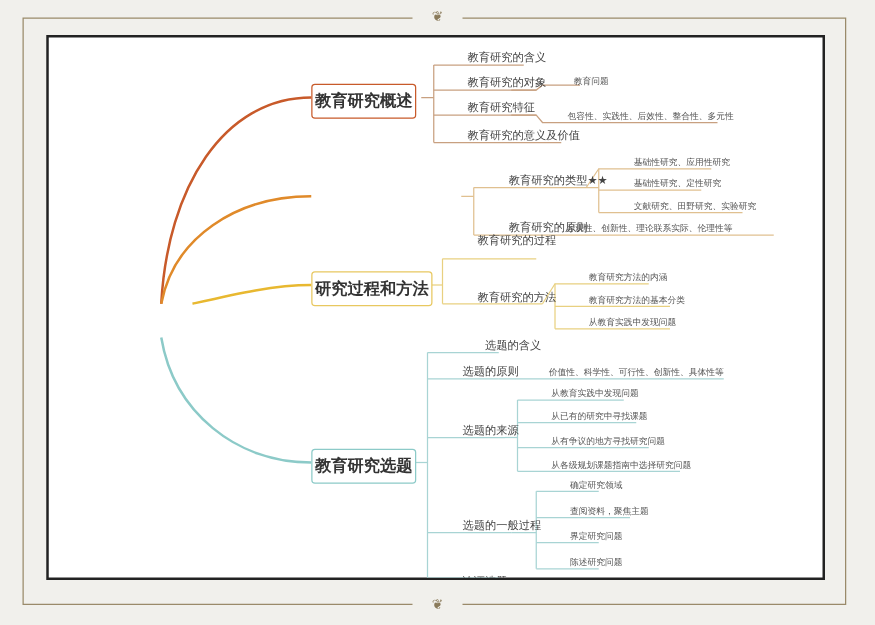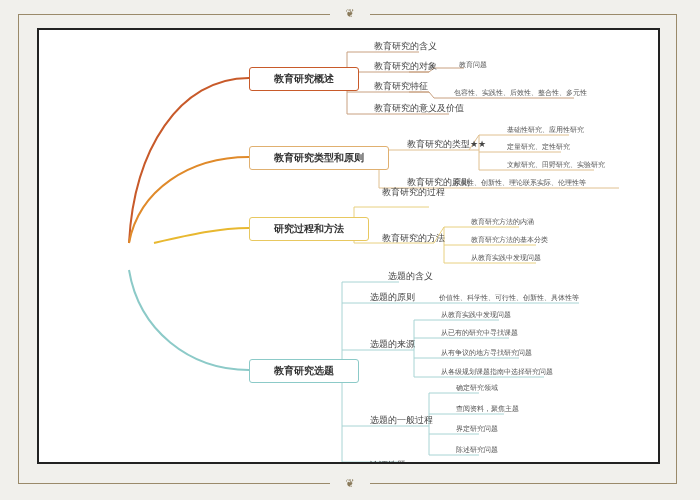--- a/index.html
+++ b/index.html
@@ -8,22 +8,22 @@
   .outer-frame { position:absolute; left:18px; top:14px; width:659px; height:470px;
                  border:1px solid #9a8a6a; box-sizing:border-box; }
   .ornament { position:absolute; left:330px; width:40px; height:14px; text-align:center;
               font-size:11px; color:#8a7a5a; background:#f1f0ec; line-height:14px; }
   .canvas { position:absolute; left:37px; top:28px; width:623px; height:436px; background:#fff;
             border:2px solid #222; box-sizing:border-box; overflow:hidden; }
   svg.links { position:absolute; left:0; top:0; }
   .node { position:absolute; white-space:nowrap;padding-left:20px; }
   .root { left:7px; top:209px; padding:6px 8px; border:1px solid #8ab8c8; background:#fff;
           font-size:17px; font-weight:bold; color:#333; }
-  .main { padding:4px 24px; border:1px solid; border-radius:3px; background:#fff;
-          font-size:10px; font-weight:bold; color:#333; }
+  .main { padding:4px 2px; border:1px solid; border-radius:3px; background:#fff;
+          font-size:13px; font-weight:bold; color:#333; }
   .sub { font-size:9px; color:#444; }
   .leaf { font-size:7px; color:#555; }
 </style>
 </head>
 <body>
 
 <div class="outer-frame"></div>
 <div class="ornament" style="top:7px">❦</div>
 <div class="ornament" style="top:477px">❦</div>
 
@@ -88,35 +88,34 @@
         <path d="M390,363 L390,425"></path>
       <path d="M390,363 L440,363"></path>
         <path d="M390,384 L465,384"></path>
       <path d="M390,404 L440,404"></path>
         <path d="M390,425 L440,425"></path>
     </g>
   </svg>
 
 
   <div class="node main" style="left:210px;top:37px;border-color:#c85a2a">教育研究概述</div>
-  <div class="node main" style="left:210px;top:116px;border-color:#e0b070">教育研究类型和原则</div>
   <div class="node main" style="left:210px;top:329px;border-color:#8ccac8">教育研究选题</div>
   <div class="node main" style="left:210px;top:187px;border-color:#e8c860">研究过程和方法</div>
 
   <div class="node sub" style="left:315px;top:10px">教育研究的含义</div>
   <div class="node sub" style="left:315px;top:30px">教育研究的对象</div>
   <div class="node sub" style="left:315px;top:50px">教育研究特征</div>
   <div class="node sub" style="left:315px;top:72px">教育研究的意义及价值</div>
   <div class="node leaf" style="left:400px;top:30px">教育问题</div>
   <div class="node leaf" style="left:395px;top:58px">包容性、实践性、后效性、整合性、多元性</div>
 
   <div class="node sub" style="left:348px;top:108px">教育研究的类型★★</div>
   <div class="node sub" style="left:348px;top:146px">教育研究的原则</div>
   <div class="node leaf" style="left:448px;top:95px">基础性研究、应用性研究</div>
-  <div class="node leaf" style="left:448px;top:112px">定量研究、定性研究</div>
+  <div class="node leaf" style="left:448px;top:112px">基础性研究、定性研究</div>
   <div class="node leaf" style="left:448px;top:130px">文献研究、田野研究、实验研究</div>
   <div class="node leaf" style="left:394px;top:148px">客观性、创新性、理论联系实际、伦理性等</div>
 
   <div class="node sub" style="left:323px;top:156px">教育研究的过程</div>
   <div class="node sub" style="left:323px;top:202px">教育研究的方法</div>
   <div class="node leaf" style="left:412px;top:187px">教育研究方法的内涵</div>
   <div class="node leaf" style="left:412px;top:205px">教育研究方法的基本分类</div>
   <div class="node leaf" style="left:412px;top:223px">从教育实践中发现问题</div>
 
   <div class="node sub" style="left:329px;top:240px">选题的含义</div>

